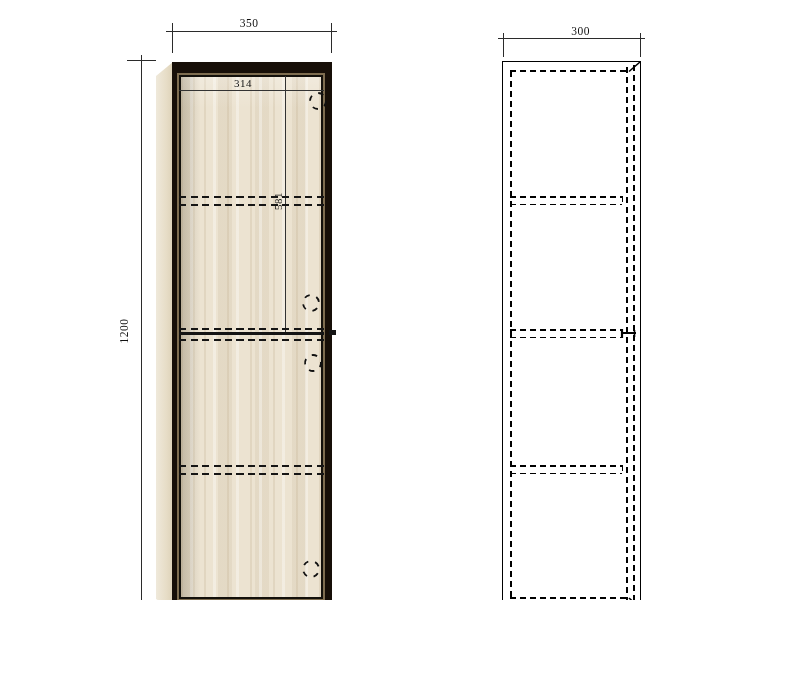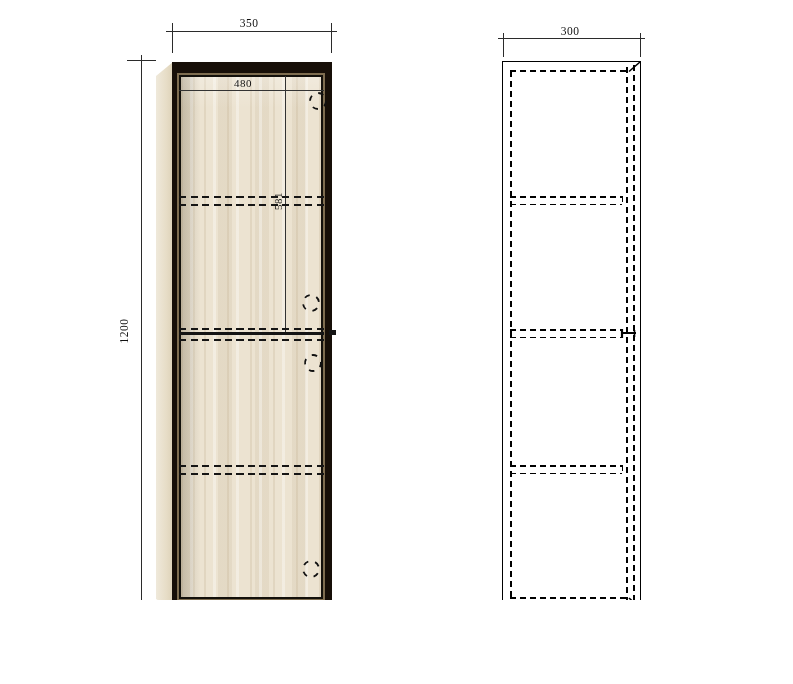--- a/index.html
+++ b/index.html
@@ -59,21 +59,21 @@
     <div class="vline" style="left:140.5px;top:55px;height:558px;"></div>
     <div class="dim-label rot" style="left:104px;top:324px;width:40px;">1200</div>
 
     <div class="side-panel"></div>
     <div class="front-frame"></div>
     <div class="wood">
       <div class="wood-shade"></div>
     </div>
 
     <div class="hline" style="left:179px;top:90px;width:145px;background:#333;"></div>
-    <div class="dim-label" style="left:223px;top:76px;width:40px;font-size:11px;">480</div>
+    <div class="dim-label" style="left:223px;top:76px;width:40px;font-size:11px;">314</div>
 
     <div class="vline" style="left:285px;top:76px;height:258px;background:#333;"></div>
     <div class="dim-label rot" style="left:263px;top:194px;width:30px;font-size:11px;">581</div>
 
     <div class="hdash" style="left:179px;top:196px;width:145px;"></div>
     <div class="hdash" style="left:179px;top:203.5px;width:145px;"></div>
 
     <div class="hdash" style="left:179px;top:327.5px;width:145px;"></div>
     <div class="divider-solid"></div>
     <div class="divider-notch"></div>
@@ -81,21 +81,21 @@
 
     <div class="hdash" style="left:179px;top:465px;width:145px;"></div>
     <div class="hdash" style="left:179px;top:472.5px;width:145px;"></div>
   </div>
 
   <div>
 
     <div class="vline" style="left:503px;top:33px;height:24px;"></div>
     <div class="vline" style="left:640px;top:33px;height:24px;"></div>
     <div class="hline" style="left:498px;top:38px;width:147px;"></div>
-    <div class="dim-label" style="left:550px;top:24px;width:40px;">300</div>
+    <div class="dim-label" style="left:550px;top:24px;width:40px;text-align:right;">300</div>
 
     <div class="side-outer"></div>
 
     <div class="vdash-thin" style="left:510px;top:71px;height:527px;"></div>
     <div class="vdash-thin" style="left:626px;top:67px;height:535px;"></div>
     <div class="vdash-thin" style="left:633px;top:65px;height:540px;"></div>
     <div class="hdash-thin" style="left:510px;top:70px;width:117px;"></div>
     <div class="hdash-thin" style="left:510px;top:597px;width:117px;"></div>
 
     <div class="hdash-thin" style="left:510px;top:196px;width:112px;"></div>

